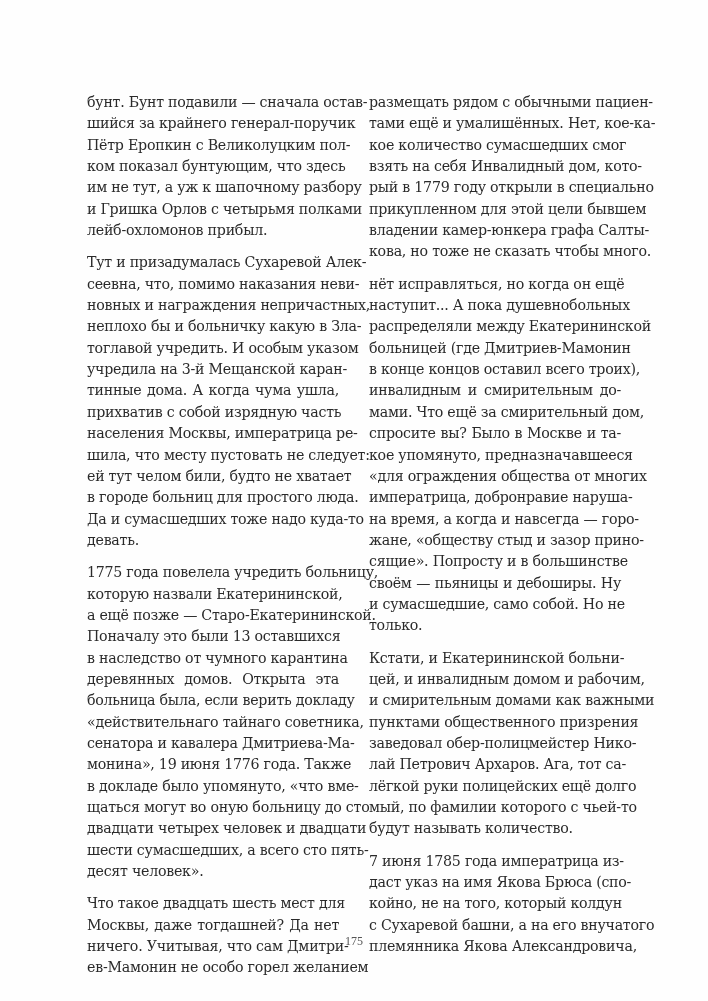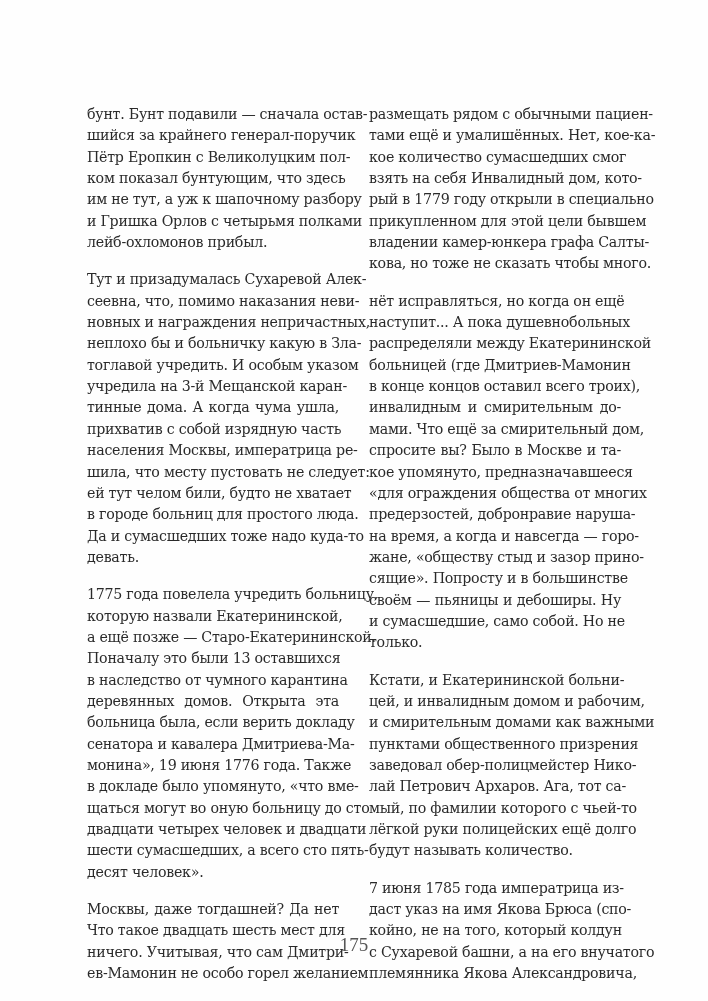--- a/index.html
+++ b/index.html
@@ -10,30 +10,30 @@
       font-family: "DejaVu Serif", "Liberation Serif", serif;
       color: #2a2a2a;
     }
     .col {
       position: absolute; top: 88px; width: 252px;
       font-size: 14.2px; line-height: 21.35px;
       letter-spacing: -0.25px;
     }
     .col.left { left: 87px; }
     .col.right { left: 369px; }
-    .para { margin: 16px 0 11px 0; }
+    .para { margin: 4px 0 11px 0; }
     .line {
       display: block; white-space: nowrap;
       text-align: justify; text-align-last: justify;
       height: 21.35px; overflow: visible;
     }
     .line.last { text-align-last: left; }
     .page-number {
       position: absolute; left: 0; width: 708px; top: 934px;
-      text-align: center; font-size: 19px; color: #555555;
+      text-align: center; font-size: 12px; color: #555555;
       font-family: "Liberation Serif", serif;
     }
   </style>
 </head>
 <body>
 
 <div class="page">
   <div class="col left" id="col-left">
       <div class="para">
         <span class="line">бунт. Бунт подавили — сначала остав-</span>
@@ -61,31 +61,32 @@
         <span class="line last">девать.</span>
       </div>
       <div class="para">
         <span class="line">1775 года повелела учредить больницу,</span>
         <span class="line">которую назвали Екатерининской,</span>
         <span class="line">а ещё позже — Старо-Екатерининской.</span>
         <span class="line">Поначалу это были 13 оставшихся</span>
         <span class="line">в наследство от чумного карантина</span>
         <span class="line">деревянных домов. Открыта эта</span>
         <span class="line">больница была, если верить докладу</span>
+        <span class="line">«действительнаго тайнаго советника,</span>
         <span class="line">сенатора и кавалера Дмитриева-Ма-</span>
         <span class="line">монина», 19 июня 1776 года. Также</span>
         <span class="line">в докладе было упомянуто, «что вме-</span>
         <span class="line">щаться могут во оную больницу до сто</span>
         <span class="line">двадцати четырех человек и двадцати</span>
         <span class="line">шести сумасшедших, а всего сто пять-</span>
         <span class="line last">десят человек».</span>
       </div>
       <div class="para">
+        <span class="line">Что такое двадцать шесть мест для</span>
         <span class="line">Москвы, даже тогдашней? Да нет</span>
-        <span class="line">Что такое двадцать шесть мест для</span>
         <span class="line">ничего. Учитывая, что сам Дмитри-</span>
         <span class="line">ев-Мамонин не особо горел желанием</span>
       </div>
     </div>
   <div class="col right" id="col-right">
       <div class="para">
         <span class="line">размещать рядом с обычными пациен-</span>
         <span class="line">тами ещё и умалишённых. Нет, кое-ка-</span>
         <span class="line">кое количество сумасшедших смог</span>
         <span class="line">взять на себя Инвалидный дом, кото-</span>
@@ -98,37 +99,37 @@
         <span class="line">нёт исправляться, но когда он ещё</span>
         <span class="line">наступит... А пока душевнобольных</span>
         <span class="line">распределяли между Екатерининской</span>
         <span class="line">больницей (где Дмитриев-Мамонин</span>
         <span class="line">в конце концов оставил всего троих),</span>
         <span class="line">инвалидным и смирительным до-</span>
         <span class="line">мами. Что ещё за смирительный дом,</span>
         <span class="line">спросите вы? Было в Москве и та-</span>
         <span class="line">кое упомянуто, предназначавшееся</span>
         <span class="line">«для ограждения общества от многих</span>
-        <span class="line">предерзостей, добронравие наруша-</span>
+        <span class="line">императрица, добронравие наруша-</span>
         <span class="line">на время, а когда и навсегда — горо-</span>
         <span class="line">жане, «обществу стыд и зазор прино-</span>
         <span class="line">сящие». Попросту и в большинстве</span>
         <span class="line">своём — пьяницы и дебоширы. Ну</span>
         <span class="line">и сумасшедшие, само собой. Но не</span>
         <span class="line last">только.</span>
       </div>
       <div class="para">
         <span class="line">Кстати, и Екатерининской больни-</span>
         <span class="line">цей, и инвалидным домом и рабочим,</span>
         <span class="line">и смирительным домами как важными</span>
         <span class="line">пунктами общественного призрения</span>
         <span class="line">заведовал обер-полицмейстер Нико-</span>
         <span class="line">лай Петрович Архаров. Ага, тот са-</span>
+        <span class="line">лёгкой руки полицейских ещё долго</span>
         <span class="line">мый, по фамилии которого с чьей-то</span>
-        <span class="line">лёгкой руки полицейских ещё долго</span>
         <span class="line last">будут называть количество.</span>
       </div>
       <div class="para">
         <span class="line">7 июня 1785 года императрица из-</span>
         <span class="line">даст указ на имя Якова Брюса (спо-</span>
         <span class="line">койно, не на того, который колдун</span>
         <span class="line">с Сухаревой башни, а на его внучатого</span>
         <span class="line">племянника Якова Александровича,</span>
       </div>
     </div>

